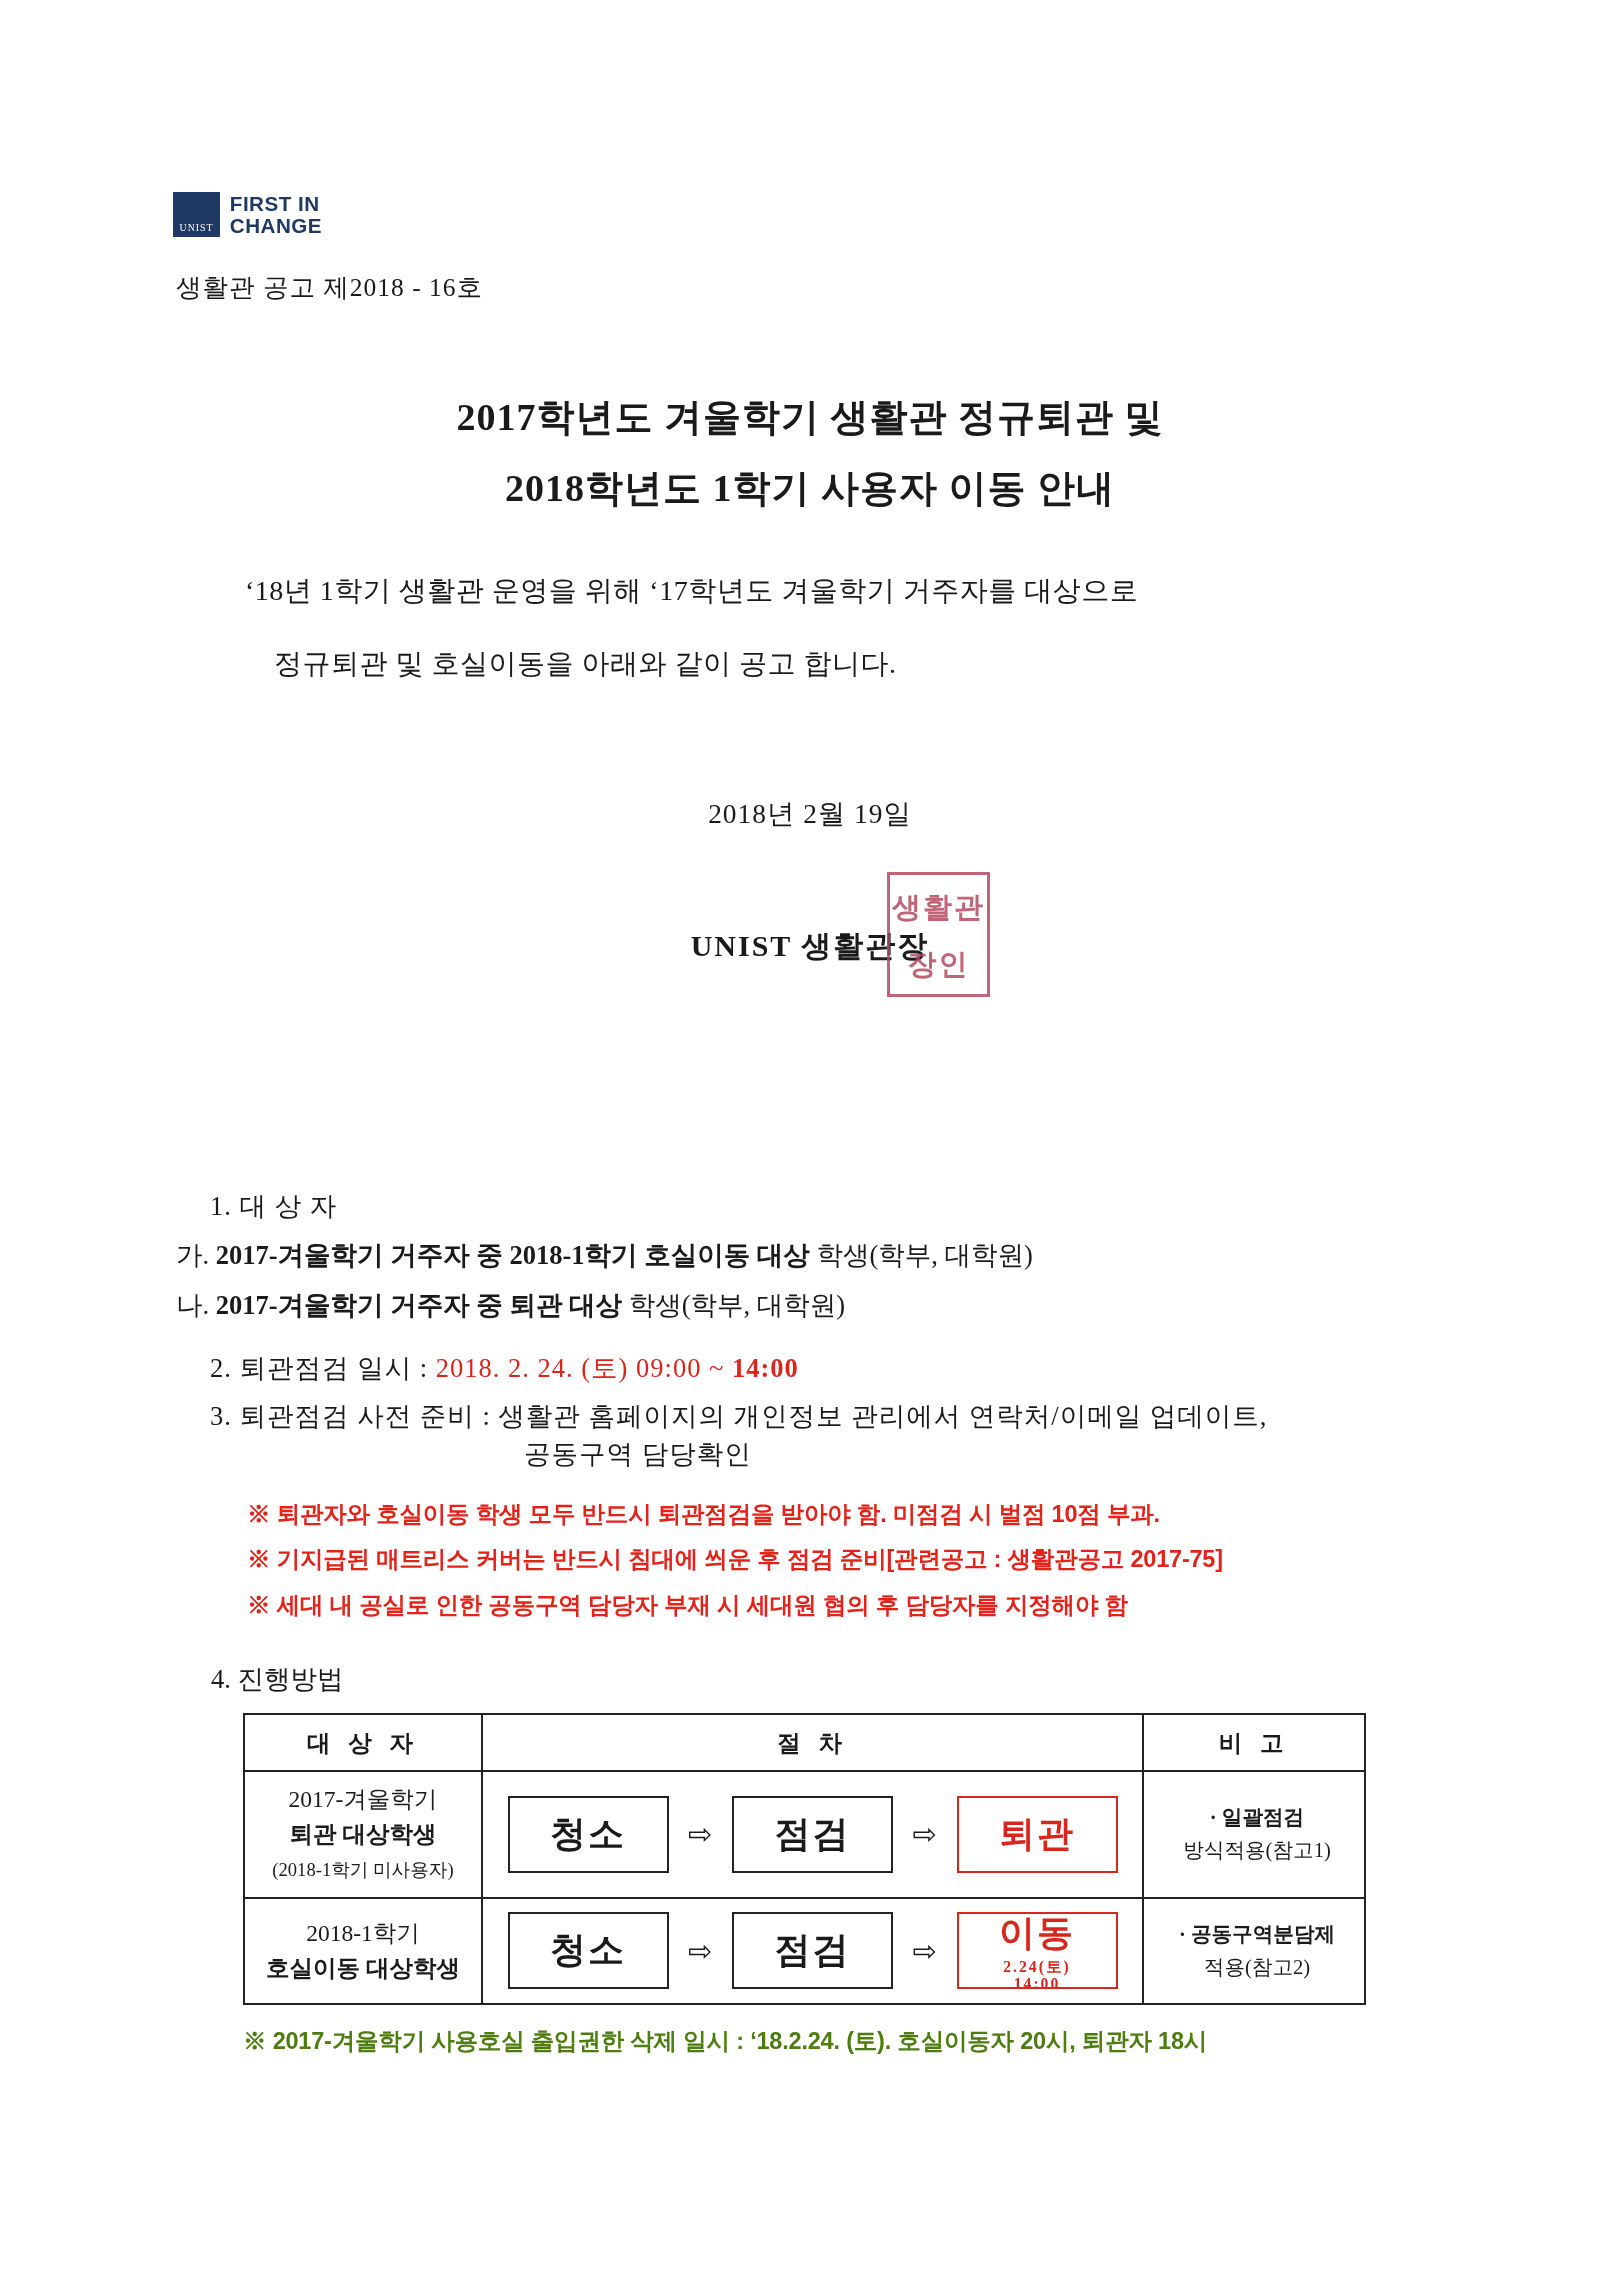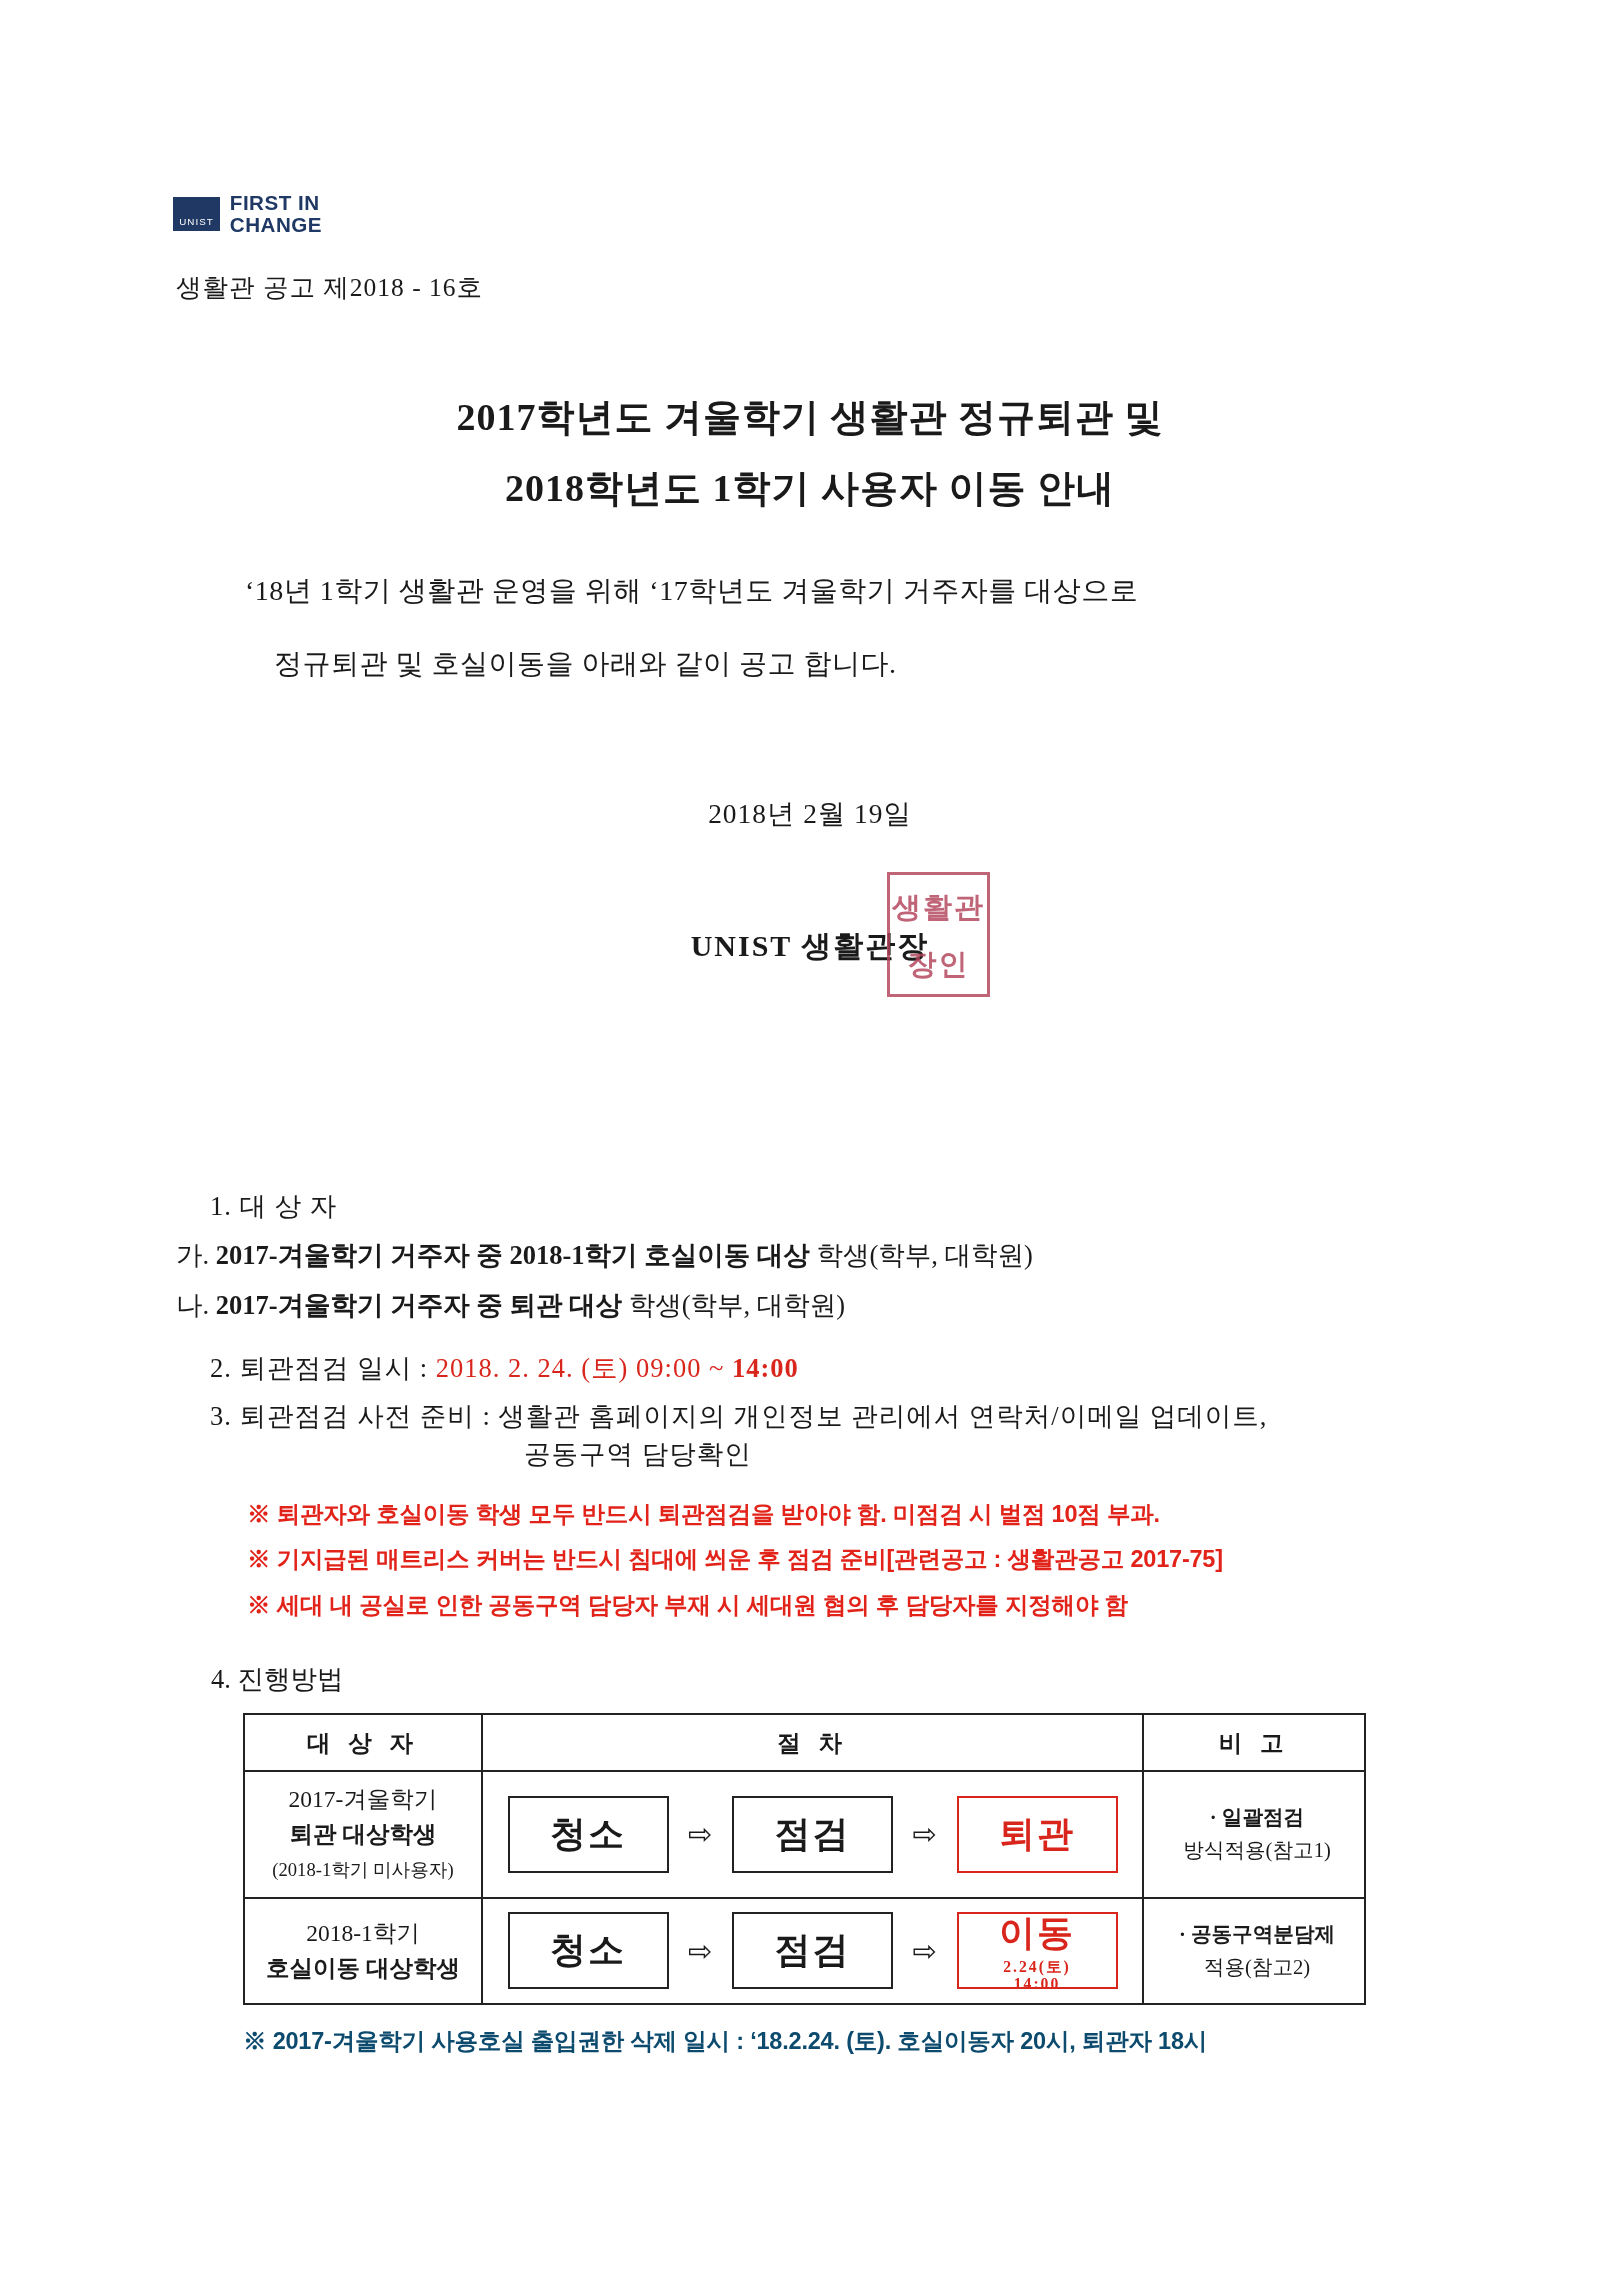--- a/index.html
+++ b/index.html
@@ -27,31 +27,31 @@
   .logo-block {
     position: absolute;
     left: 173px;
     top: 192px;
     display: flex;
     align-items: center;
     gap: 9.8px;
   }
   .logo-mark {
     width: 47px;
-    height: 34px;
+    height: 45px;
     background: #1f3864;
     color: #ffffff;
     display: flex;
     align-items: flex-end;
     justify-content: center;
     padding-bottom: 3.9px;
     box-sizing: border-box;
     font-size: 9.8px;
     letter-spacing: 1px;
-    font-family: Liberation Sans, sans-serif;
+    font-family: Liberation Serif, serif;
   }
   .logo-text {
     font-family: "Liberation Sans", sans-serif;
     color: #1f3864;
     font-weight: bold;
     font-size: 20.6px;
     line-height: 21.6px;
     letter-spacing: 0.5px;
   }
 
@@ -226,21 +226,21 @@
     text-align: left;
     padding: 9.8px 7.8px 9.8px 13.7px;
     font-size: 20.6px;
     line-height: 33px;
   }
 
   .table-warn {
     position: absolute;
     left: 243px;
     top: 2025px;
-    color: #0c4a6e;
+    color: #4d7c0f;
     font-weight: bold;
     font-size: 23.5px;
     font-family: "Liberation Sans", sans-serif;
     letter-spacing: -0.2px;
   }
 </style>
 </head>
 <body>
 
 <div class="page">

